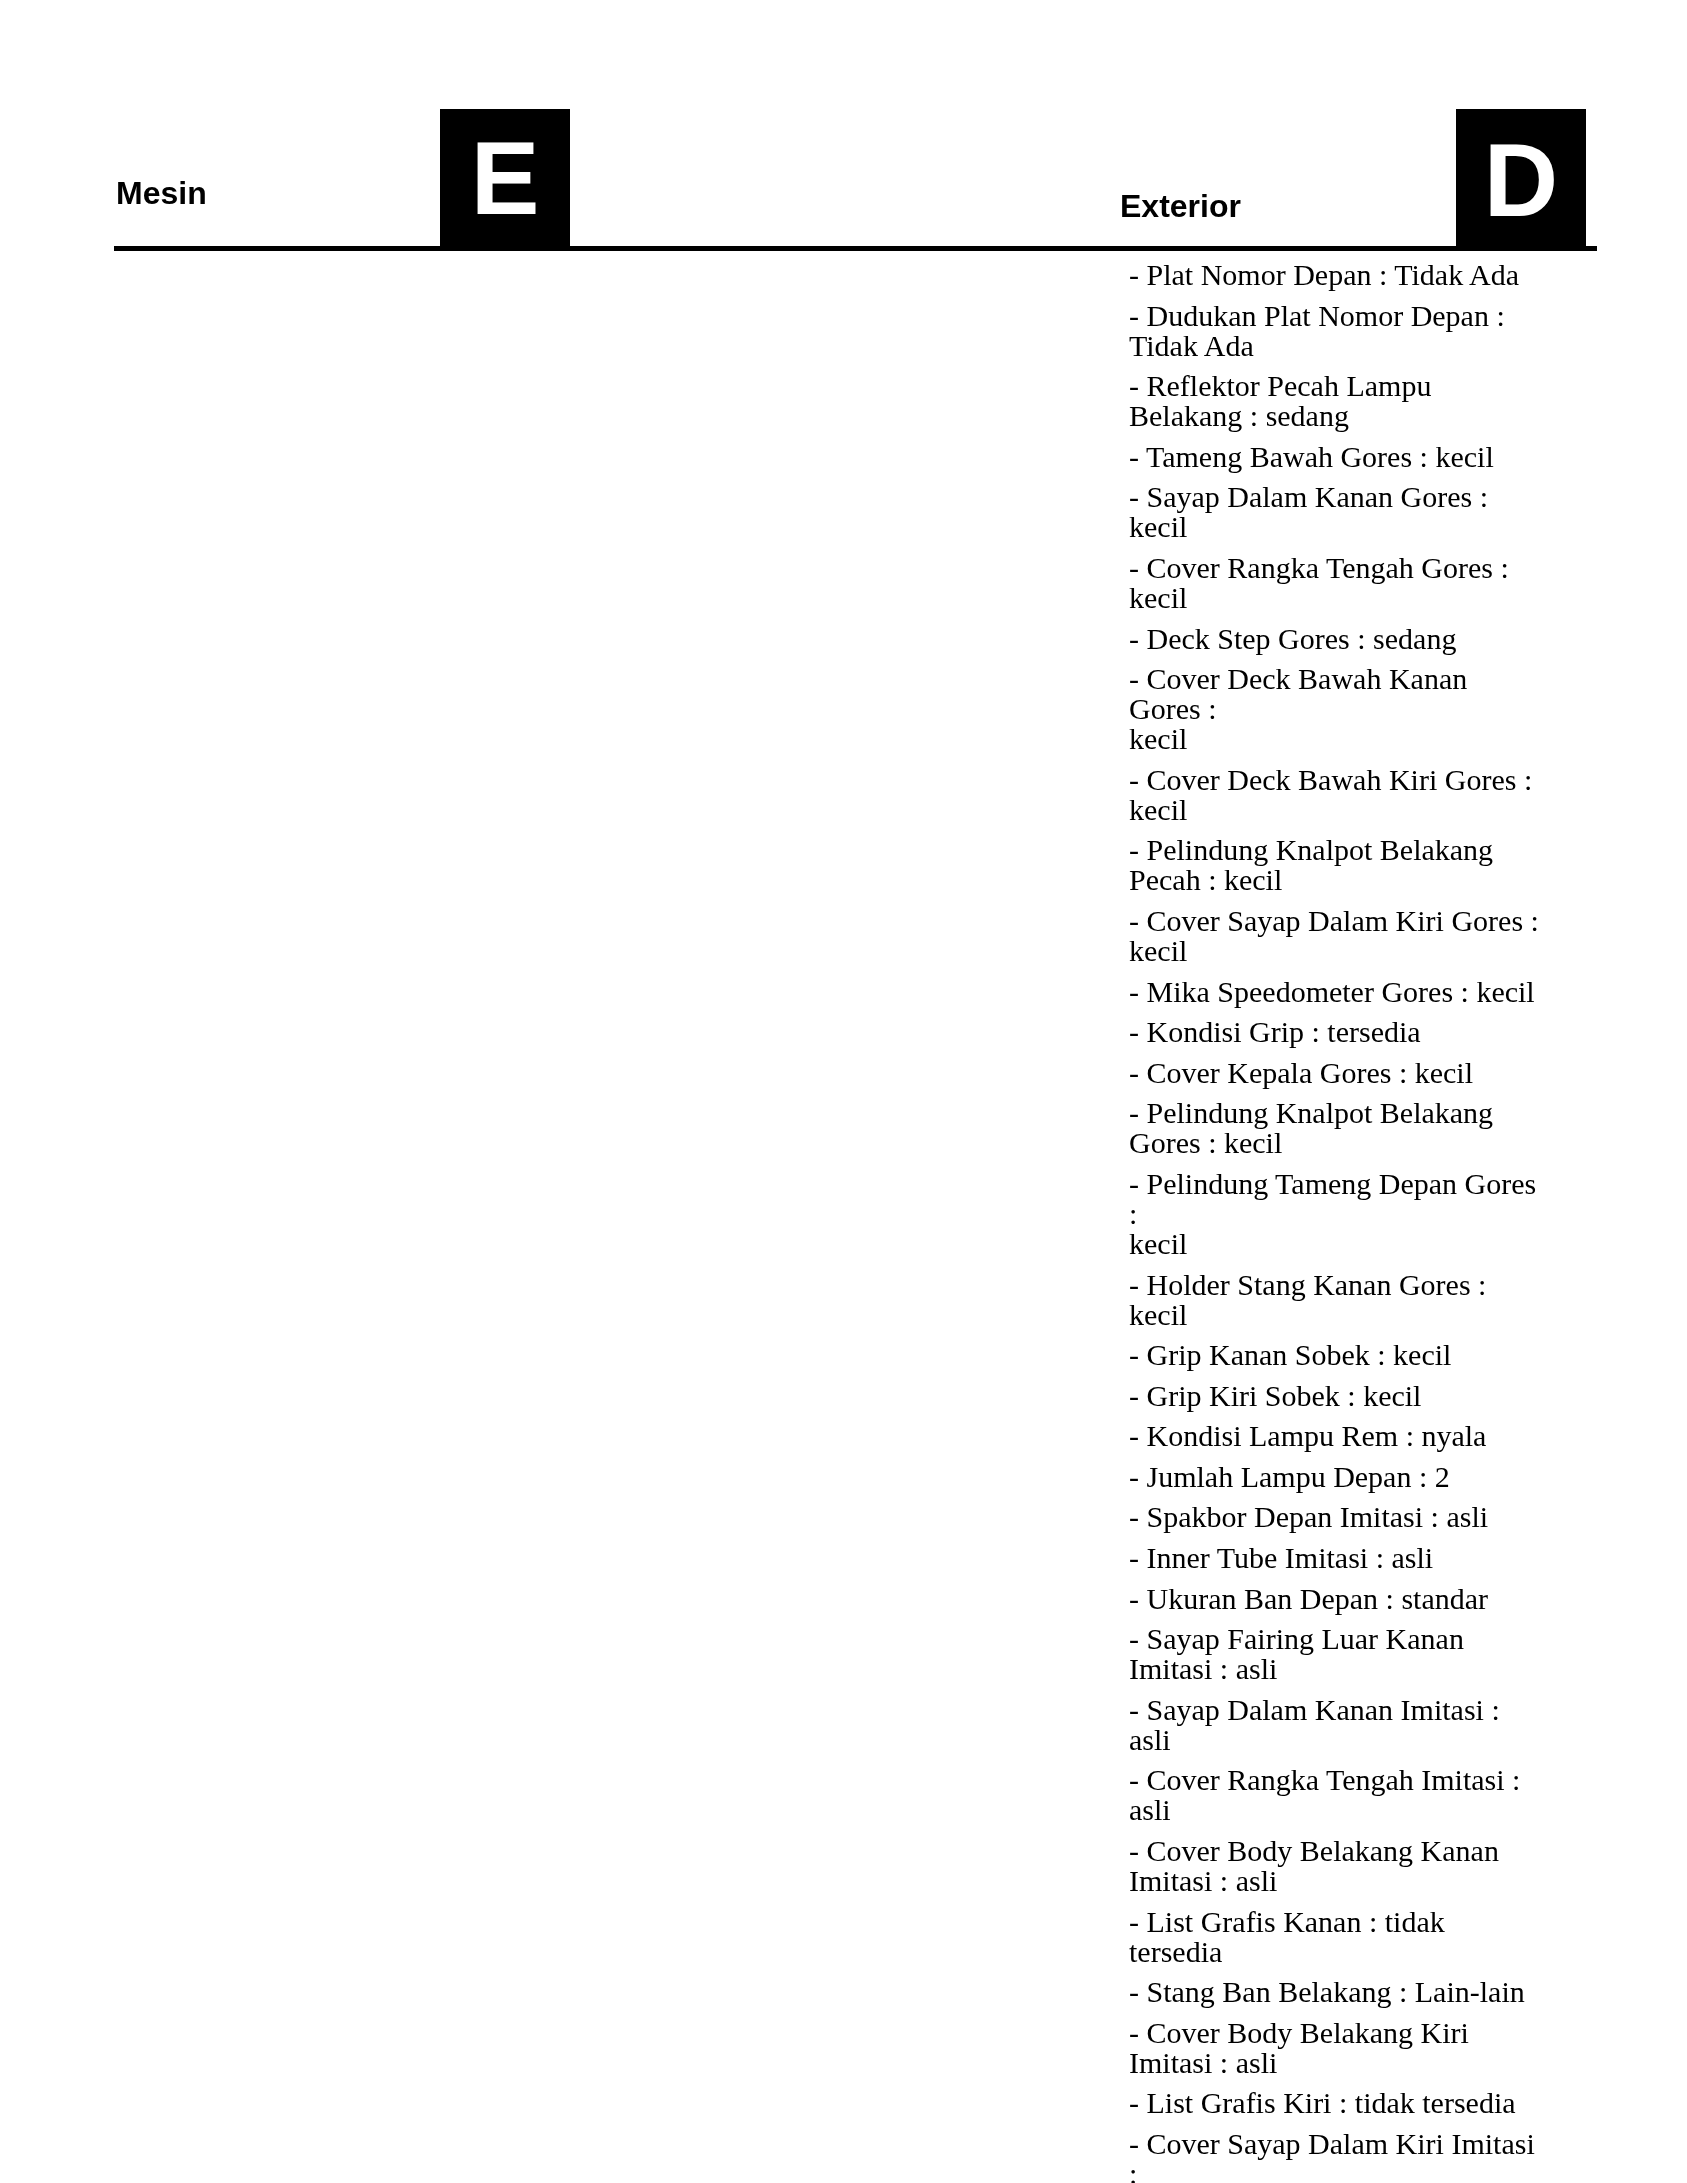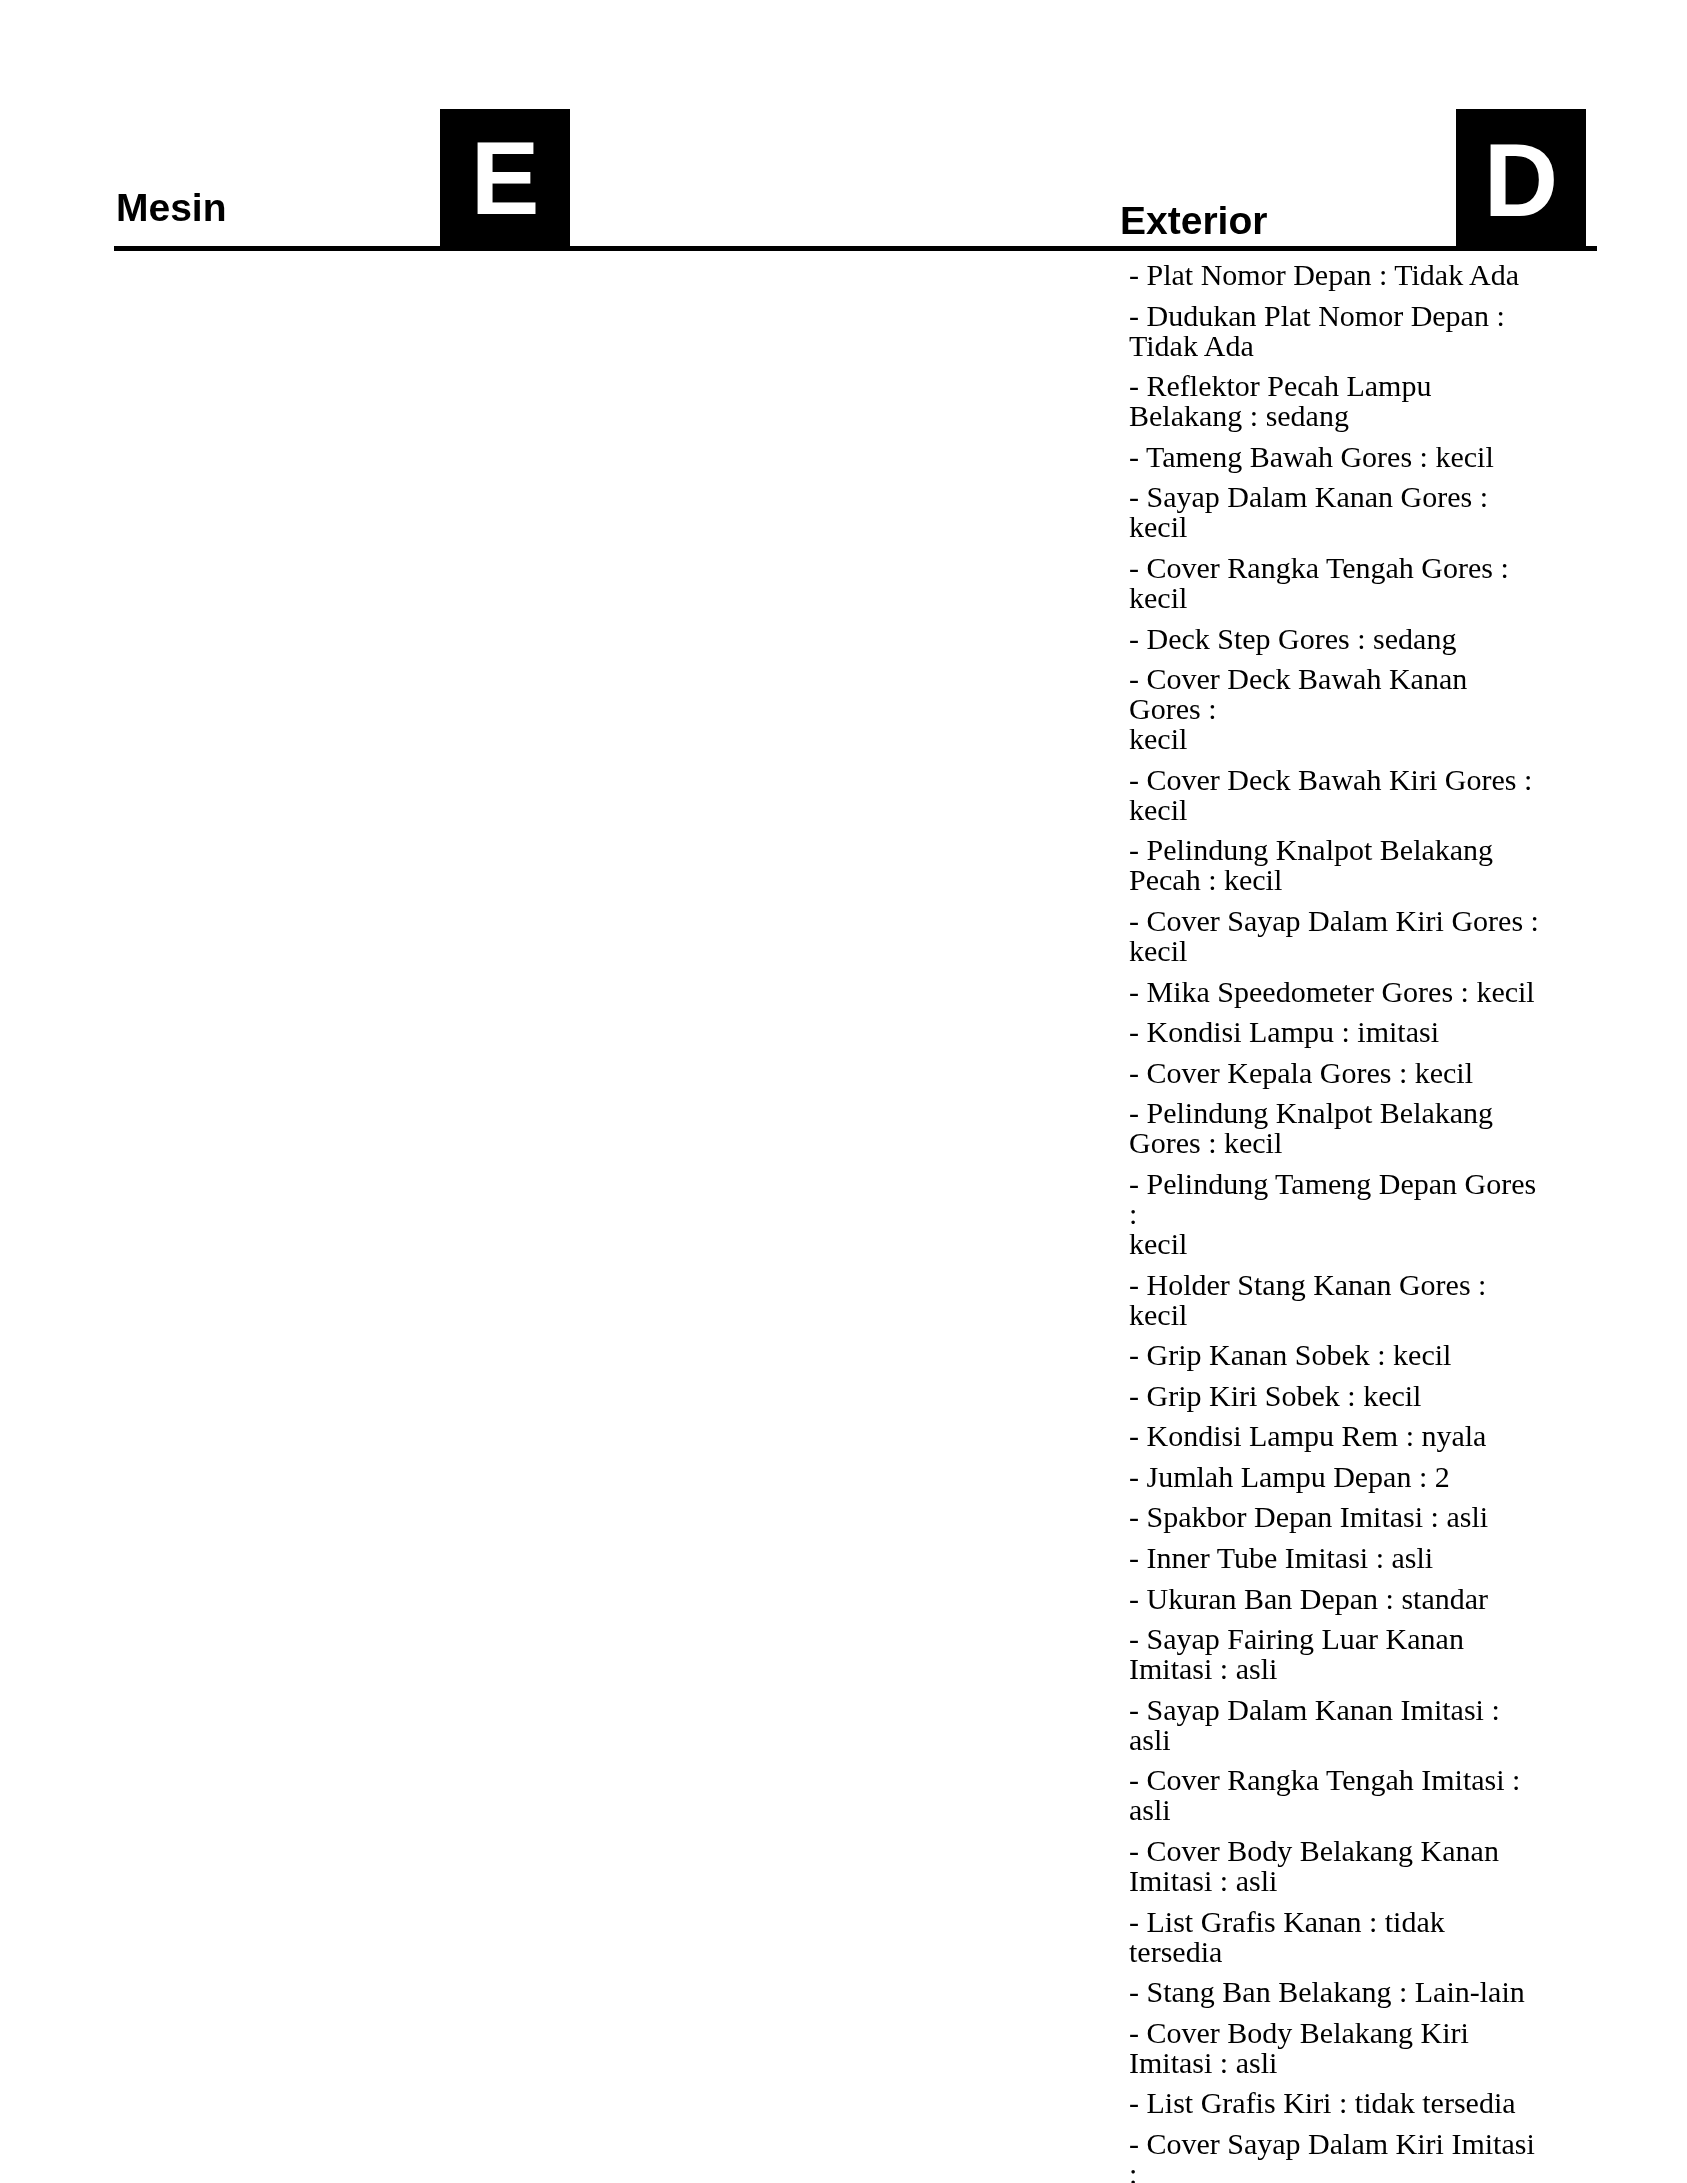--- a/index.html
+++ b/index.html
@@ -7,22 +7,22 @@
     position: relative;
     width: 1687px;
     height: 2183px;
     background: #ffffff;
     font-family: "Liberation Sans", "DejaVu Sans", sans-serif;
     color: #000000;
     overflow: hidden;
   }
   .section-title {
     position: absolute;
-    top: 188px;
-    font-size: 39px;
+    top: 177px;
+    font-size: 32px;
     font-weight: 700;
     line-height: 1;
     letter-spacing: 0px;
     white-space: nowrap;
   }
   .title-left  { left: 116px; }
   .title-right { left: 1120px; margin-top: 13px; }
   .badge {
     position: absolute;
     background: #000000;
@@ -87,21 +87,21 @@
       <p class="list-item">- Deck Step Gores : sedang</p>
       <p class="list-item">- Cover Deck Bawah Kanan Gores :
 kecil</p>
       <p class="list-item">- Cover Deck Bawah Kiri Gores :
 kecil</p>
       <p class="list-item">- Pelindung Knalpot Belakang
 Pecah : kecil</p>
       <p class="list-item">- Cover Sayap Dalam Kiri Gores :
 kecil</p>
       <p class="list-item">- Mika Speedometer Gores : kecil</p>
-      <p class="list-item">- Kondisi Lampu : imitasi</p>
+      <p class="list-item">- Kondisi Grip : tersedia</p>
       <p class="list-item">- Cover Kepala Gores : kecil</p>
       <p class="list-item">- Pelindung Knalpot Belakang
 Gores : kecil</p>
       <p class="list-item">- Pelindung Tameng Depan Gores :
 kecil</p>
       <p class="list-item">- Holder Stang Kanan Gores : kecil</p>
       <p class="list-item">- Grip Kanan Sobek : kecil</p>
       <p class="list-item">- Grip Kiri Sobek : kecil</p>
       <p class="list-item">- Kondisi Lampu Rem : nyala</p>
       <p class="list-item">- Jumlah Lampu Depan : 2</p>

